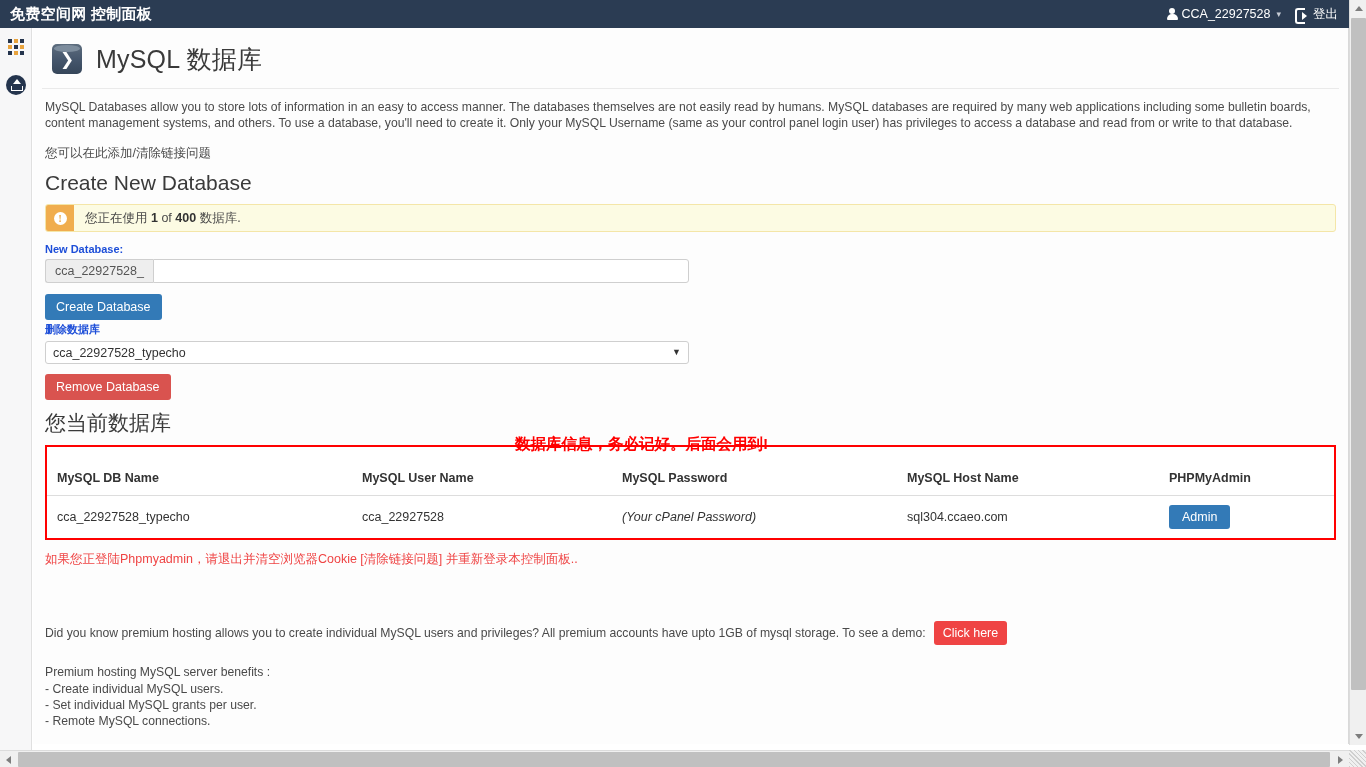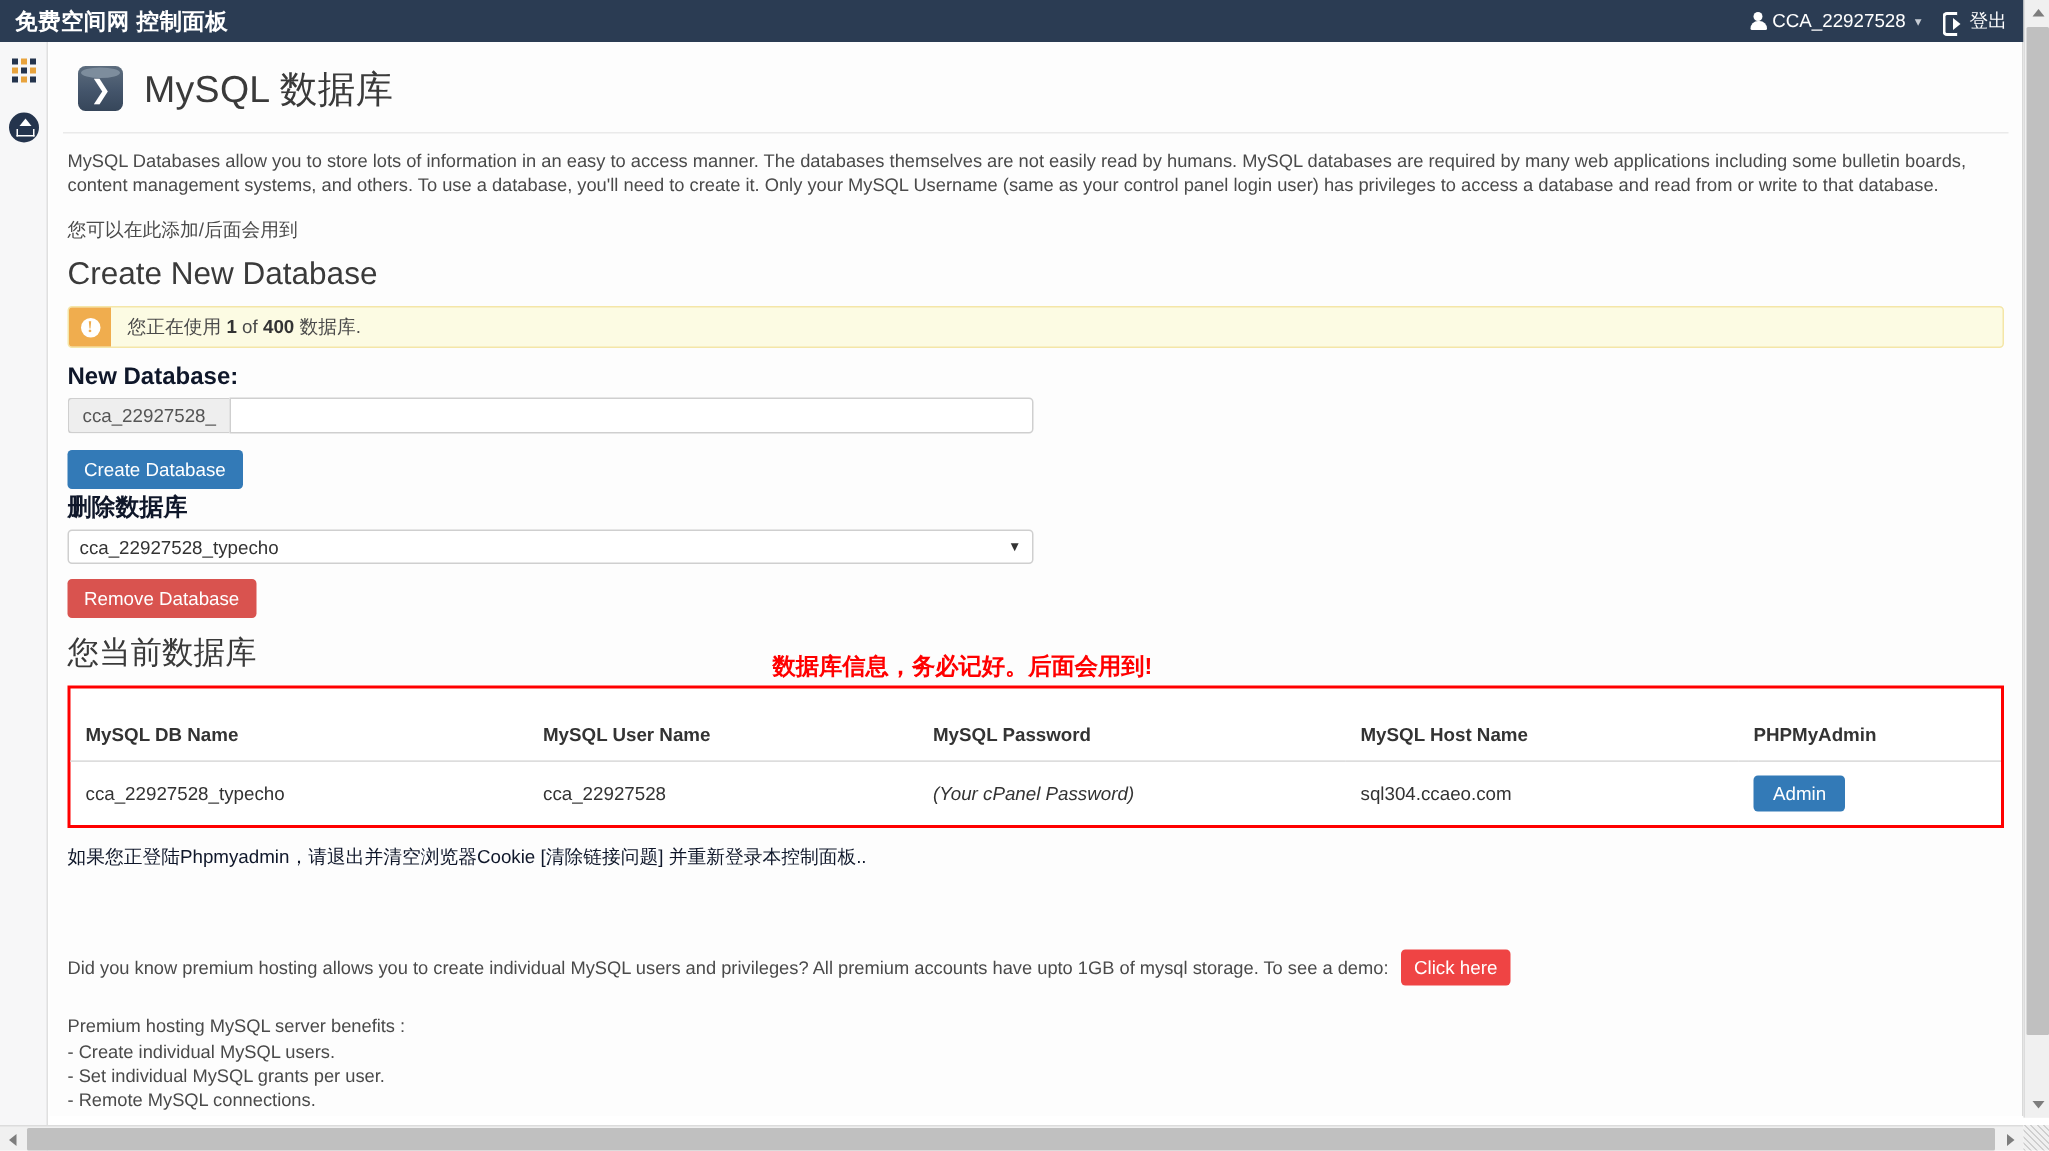--- a/index.html
+++ b/index.html
@@ -166,22 +166,22 @@
     width: 13px; height: 13px; border-radius: 50%;
     background: #fff; color: #f0ad4e;
     font-size: 11px; font-weight: bold; line-height: 12px;
     text-align: center;
     font-family: "Liberation Serif", serif;
   }
   .alert-text { padding-left: 11px; }
   .alert-text b { font-weight: bold; color:#333; }
 
   label.fld {
-    display:block; font-size: 16px; font-weight: bold;
-    color: #0f172a; margin: 11px 0 4px 3px;
+    display:block; font-size: 11px; font-weight: bold;
+    color: #1d4ed8; margin: 11px 0 4px 3px;
   }
   .input-group { display:flex; margin-left: 3px; width: 644px; }
   .addon {
     background: #eeeeee; border: 1px solid #cfcfcf; border-right: none;
     font-size: 12.5px; color:#555; padding: 0 9px;
     height: 24px; line-height: 22px;
     border-radius: 3px 0 0 3px;
     white-space: nowrap;
   }
   .txt {
@@ -239,21 +239,21 @@
   table.dbt td {
     font-size: 12.5px; color: #333;
     padding: 9px 0 9px 10px;
     vertical-align: middle;
   }
   td.pwd { font-style: italic; color: #444; }
   .col1 { width: 305px; } .col2 { width: 260px; }
   .col3 { width: 285px; } .col4 { width: 262px; }
 
   p.note-zh {
-    font-size: 12.5px; color: #0f172a;
+    font-size: 12.5px; color: #ef4444;
     margin: 11px 0 0 3px;
   }
 
   .premium-line {
     font-size: 12.2px; color: #4a4a4a;
     margin: 53px 0 0 3px;
     display: flex; align-items: center; gap: 8px;
   }
   .benefits {
     font-size: 12.2px; color: #4a4a4a;
@@ -343,21 +343,21 @@
     
     <div class="page-head">
       <div class="db-icon">
         <div class="cyl"></div>
         <div class="dolphin">❯</div>
       </div>
       <h1 class="page-title">MySQL 数据库</h1>
     </div>
 
     <p class="intro">MySQL Databases allow you to store lots of information in an easy to access manner. The databases themselves are not easily read by humans. MySQL databases are required by many web applications including some bulletin boards, content management systems, and others. To use a database, you'll need to create it. Only your MySQL Username (same as your control panel login user) has privileges to access a database and read from or write to that database.</p>
-    <p class="sub-zh">您可以在此添加/后面会用到</p>
+    <p class="sub-zh">您可以在此添加/清除链接问题</p>
 
     
     <h2 class="sec">Create New Database</h2>
 
     <div class="alert">
       <div class="alert-badge">
         <span class="bang">!</span>
       </div>
       <div class="alert-text"><span>您正在使用 </span><b>1</b><span> of </span><b>400</b><span> 数据库.</span></div>
     </div>

